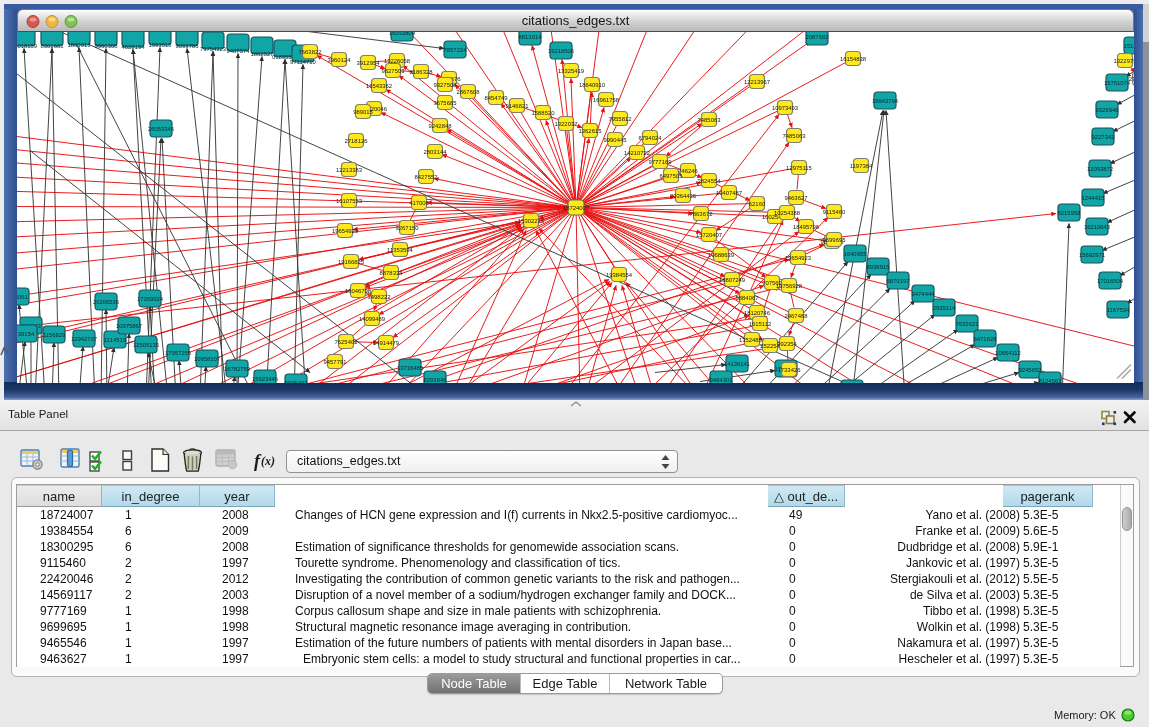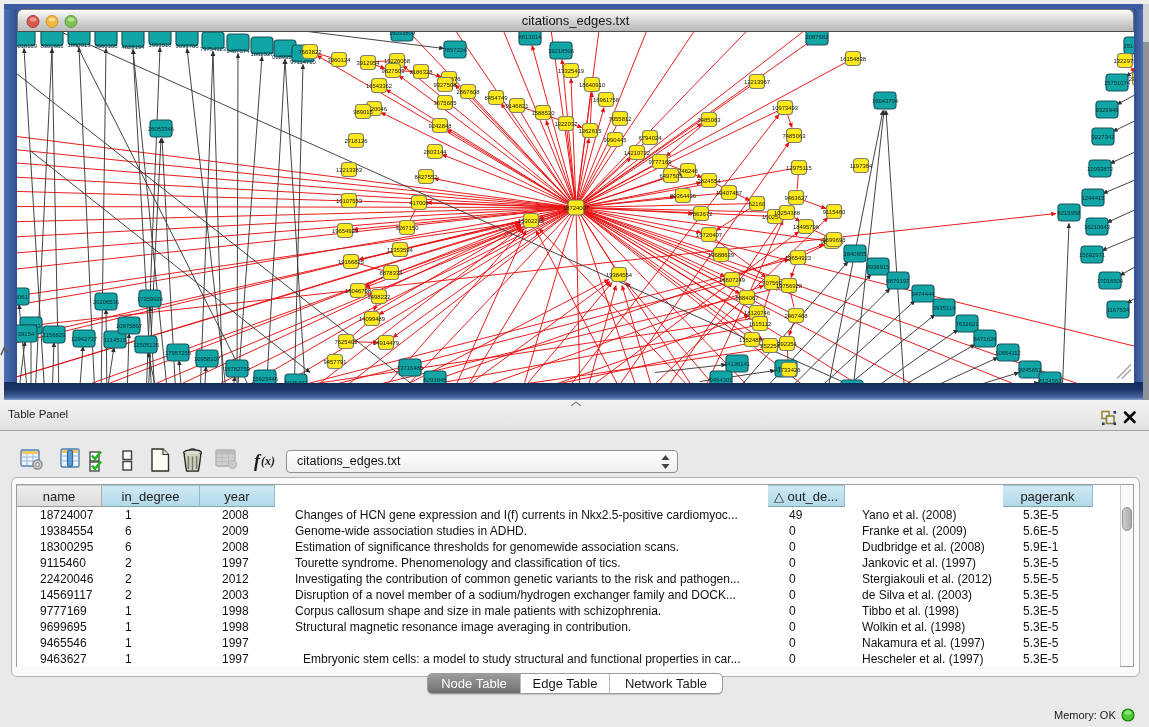--- a/index.html
+++ b/index.html
@@ -1,18 +1,18 @@
 <!DOCTYPE html>
 <html><head><meta charset="utf-8"><style>
 *{margin:0;padding:0;box-sizing:border-box}
 html,body{width:1149px;height:727px;overflow:hidden;font-family:"Liberation Sans",sans-serif;background:#ececec;position:relative}
 .abs{position:absolute}
 .tr{position:absolute;left:17px;width:1103px;height:16px;font-size:12px;color:#111;background:#fff}
 .tr span{position:absolute;top:1px;white-space:nowrap}
-.tr .ctr{text-align:left}
+.tr .ctr{text-align:right}
 .hc{position:absolute;top:0;height:22px;background:linear-gradient(#cfe9f4,#b2d9e9);border-right:1px solid #8fb9cb;border-top:1px solid #9ec7d8;border-bottom:1px solid #7da8ba;font-size:13px;color:#222;text-align:center;line-height:21px;white-space:nowrap;overflow:hidden}
 </style></head>
 <body>
 
 <div class="abs" style="left:4px;top:4px;width:1139px;height:378px;background:#3a5ba0"></div>
 <div class="abs" style="left:4px;top:9px;width:13px;height:373px;background:linear-gradient(90deg,#4d72b0,#2f4e90)"></div>
 <div class="abs" style="left:1134px;top:9px;width:9px;height:373px;background:linear-gradient(90deg,#2f4e90,#4b70af)"></div>
 <svg class="abs" style="left:0;top:345px" width="9" height="12">
     <path d="M1,10 L4,3 L8,8" fill="none" stroke="#5a5a5a" stroke-width="1.6"></path>
   </svg>
@@ -955,21 +955,20 @@
     <span style="left:205px">2008</span>
     <span style="left:278px;width:486px;overflow:hidden">Changes of HCN gene expression and I(f) currents in Nkx2.5-positive cardiomyoc...</span>
     <span style="left:772px">49</span>
     <span class="ctr" style="left:845px;width:158px">Yano et al. (2008)</span>
     <span style="left:1006px">5.3E-5</span>
   </div>
 <div class="tr" style="top:523px">
     <span style="left:23px">19384554</span>
     <span style="left:108px">6</span>
     <span style="left:205px">2009</span>
-    <span style="left:278px;width:486px;overflow:hidden">Genome-wide association studies in ADHD.</span>
     <span style="left:772px">0</span>
     <span class="ctr" style="left:845px;width:158px">Franke et al. (2009)</span>
     <span style="left:1006px">5.6E-5</span>
   </div>
 <div class="tr" style="top:539px">
     <span style="left:23px">18300295</span>
     <span style="left:108px">6</span>
     <span style="left:205px">2008</span>
     <span style="left:278px;width:486px;overflow:hidden">Estimation of significance thresholds for genomewide association scans.</span>
     <span style="left:772px">0</span>
@@ -1018,20 +1017,21 @@
     <span style="left:205px">1998</span>
     <span style="left:278px;width:486px;overflow:hidden">Structural magnetic resonance image averaging in contribution.</span>
     <span style="left:772px">0</span>
     <span class="ctr" style="left:845px;width:158px">Wolkin et al. (1998)</span>
     <span style="left:1006px">5.3E-5</span>
   </div>
 <div class="tr" style="top:635px">
     <span style="left:23px">9465546</span>
     <span style="left:108px">1</span>
     <span style="left:205px">1997</span>
+    <span style="left:278px;width:486px;overflow:hidden">Estimation of the future numbers of patients with mental disorders in Japan base...</span>
     <span style="left:772px">0</span>
     <span class="ctr" style="left:845px;width:158px">Nakamura et al. (1997)</span>
     <span style="left:1006px">5.3E-5</span>
   </div>
 <div class="tr" style="top:651px">
     <span style="left:23px">9463627</span>
     <span style="left:108px">1</span>
     <span style="left:205px">1997</span>
     <span style="left:286px;width:486px;overflow:hidden">Embryonic stem cells: a model to study structural and functional properties in car...</span>
     <span style="left:772px">0</span>

